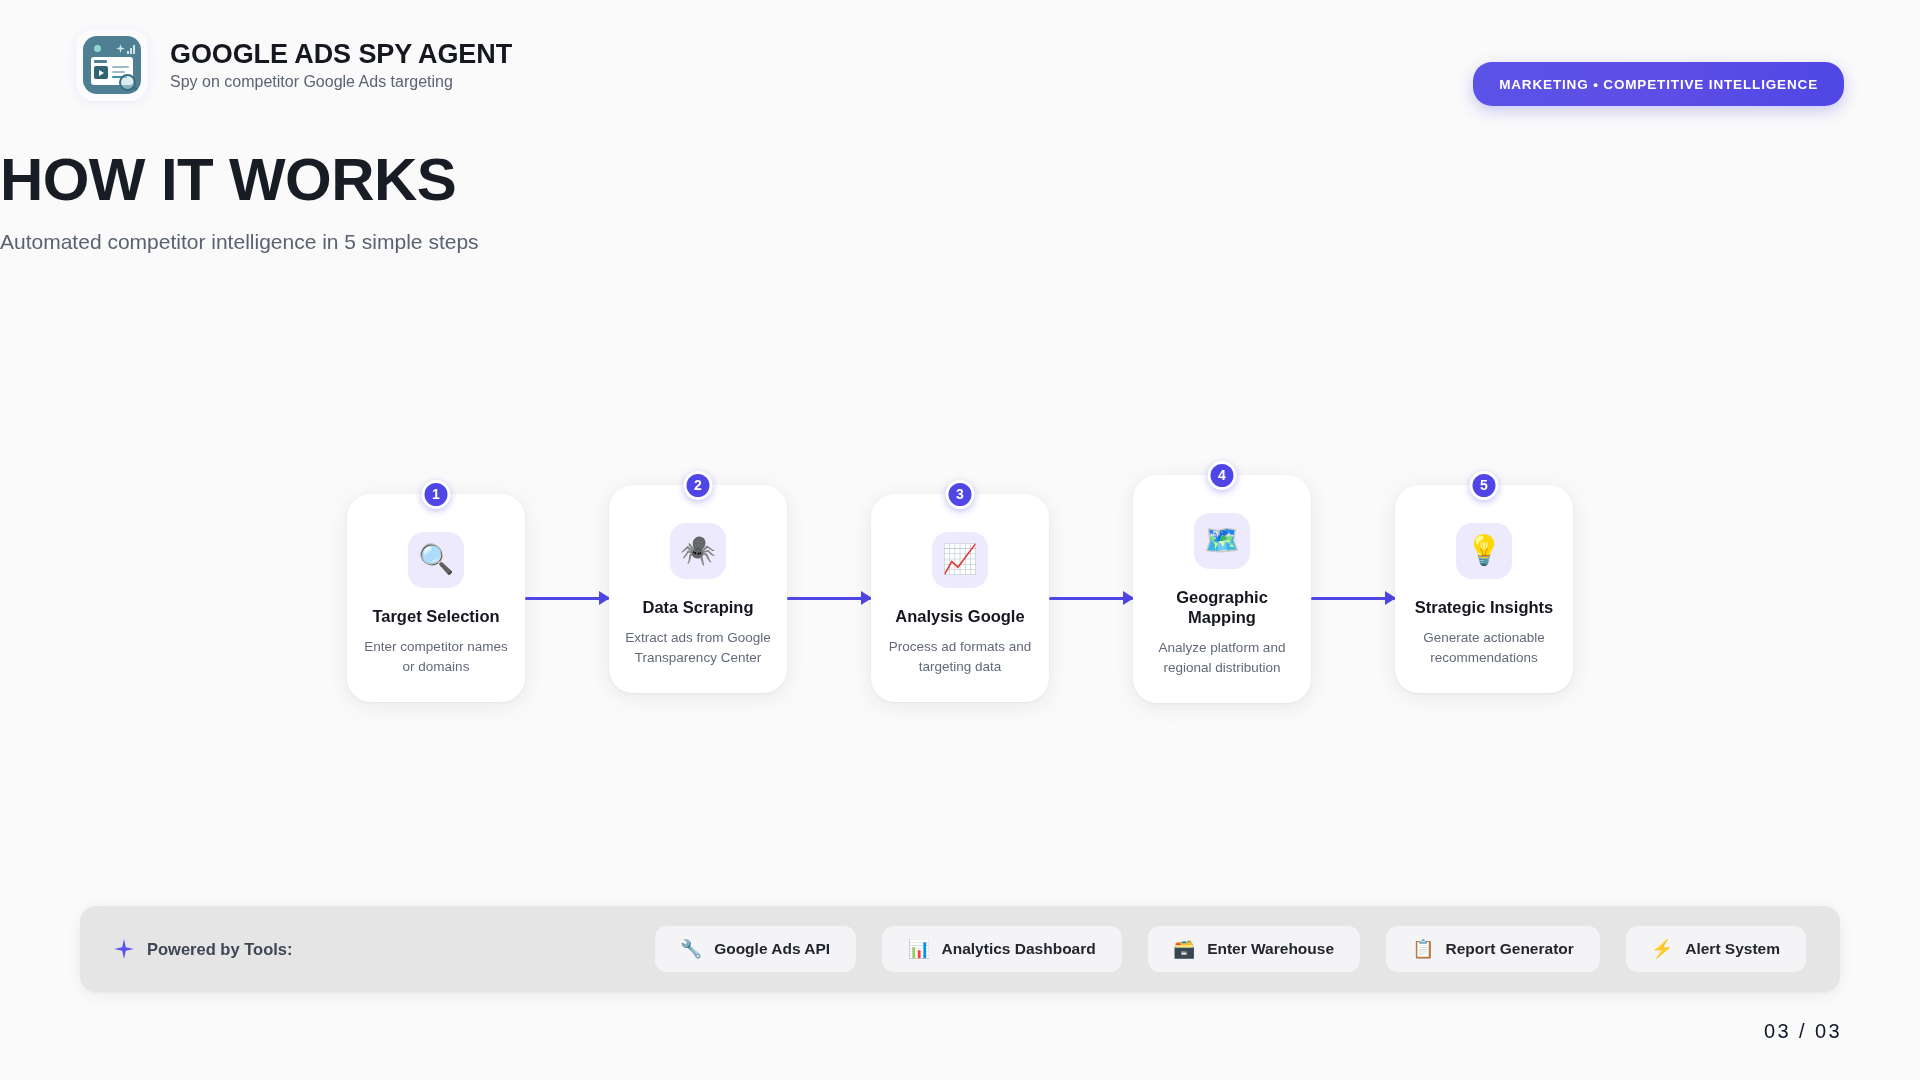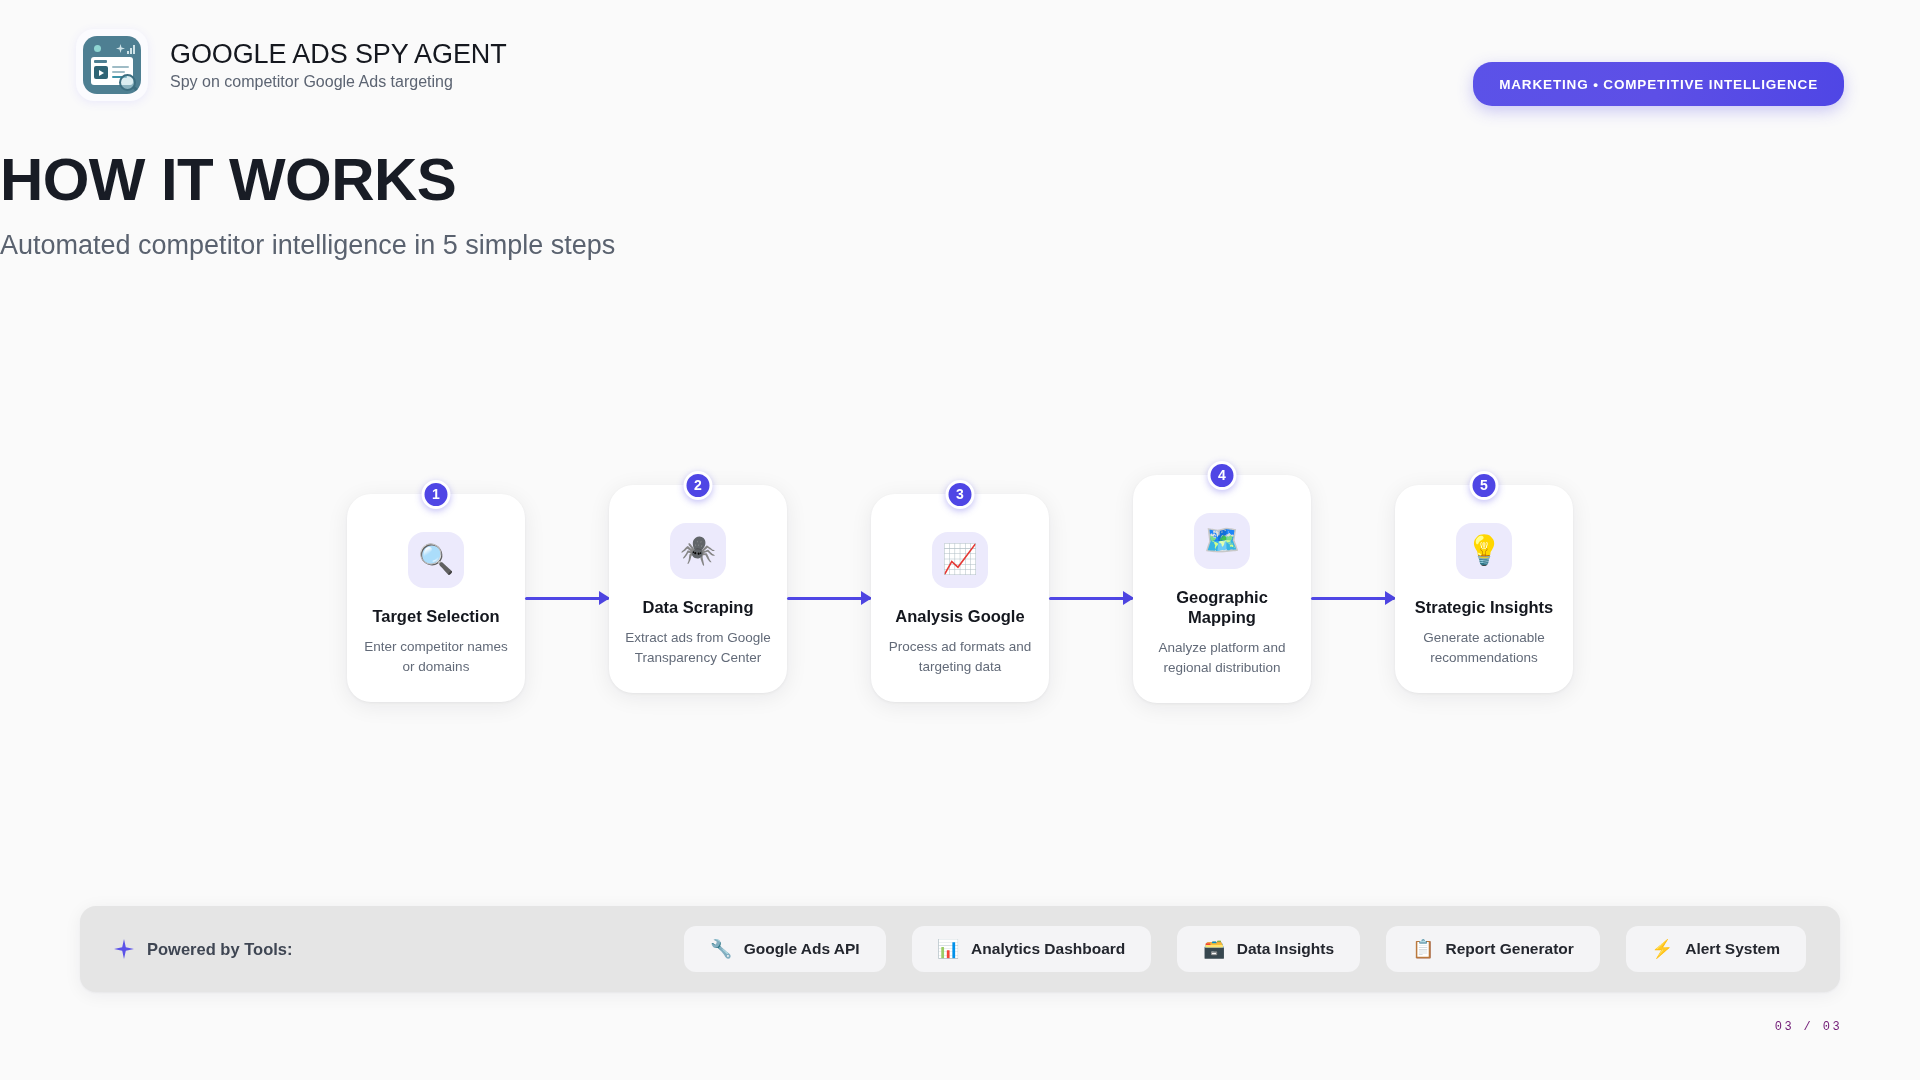--- a/index.html
+++ b/index.html
@@ -133,21 +133,21 @@
     background: #3c6e80;
     right: -3px; bottom: -5px;
     transform: rotate(-45deg);
     border-radius: 2px;
   }
 
   .brand-text { display: flex; flex-direction: column; gap: 3px; }
 
   .brand-title {
     font-size: 27px;
-    font-weight: 400;
+    font-weight: 700;
     letter-spacing: -0.1px;
     color: #15181f;
     line-height: 1.15;
   }
 
   .brand-sub {
     font-size: 16px;
     color: #5c6472;
     font-weight: 400;
   }
@@ -182,21 +182,21 @@
   .page-title {
     font-size: 60px;
     font-weight: 700;
     letter-spacing: -0.6px;
     color: #181c25;
     line-height: 1.05;
   }
 
   .page-subtitle {
     margin-top: 19px;
-    font-size: 27px;
+    font-size: 21px;
     color: #5a626f;
     font-weight: 400;
   }
 
   
   .flow {
     position: absolute;
     top: 440;
     left: 0;
     width: 1920px;
@@ -355,25 +355,24 @@
     white-space: nowrap;
   }
 
   .chip-emoji { font-size: 18px; line-height: 1; }
 
   
   .page-counter {
     position: absolute;
     right: 78px;
     top: 1020px;
-    font-size: 12px;
+    font-size: 20px;
     letter-spacing: 2.4px;
-    color: #701a75;
+    color: #0f172a;
     font-weight: 400;
-    font-family: Liberation Mono, monospace;
   }
 </style>
 </head>
 <body>
 
 <div class="header">
   <div class="brand">
     <div class="logo-tile">
       <span class="logo-inner">
         <span class="logo-dot"></span>
@@ -479,21 +478,21 @@
       <span>Google Ads API</span>
     </div>
 
     <div class="chip">
       <span class="chip-emoji">📊</span>
       <span>Analytics Dashboard</span>
     </div>
 
     <div class="chip">
       <span class="chip-emoji">🗃️</span>
-      <span>Data Insights</span>
+      <span>Enter Warehouse</span>
     </div>
 
     <div class="chip">
       <span class="chip-emoji">📋</span>
       <span>Report Generator</span>
     </div>
 
     <div class="chip">
       <span class="chip-emoji">⚡</span>
       <span>Alert System</span>

